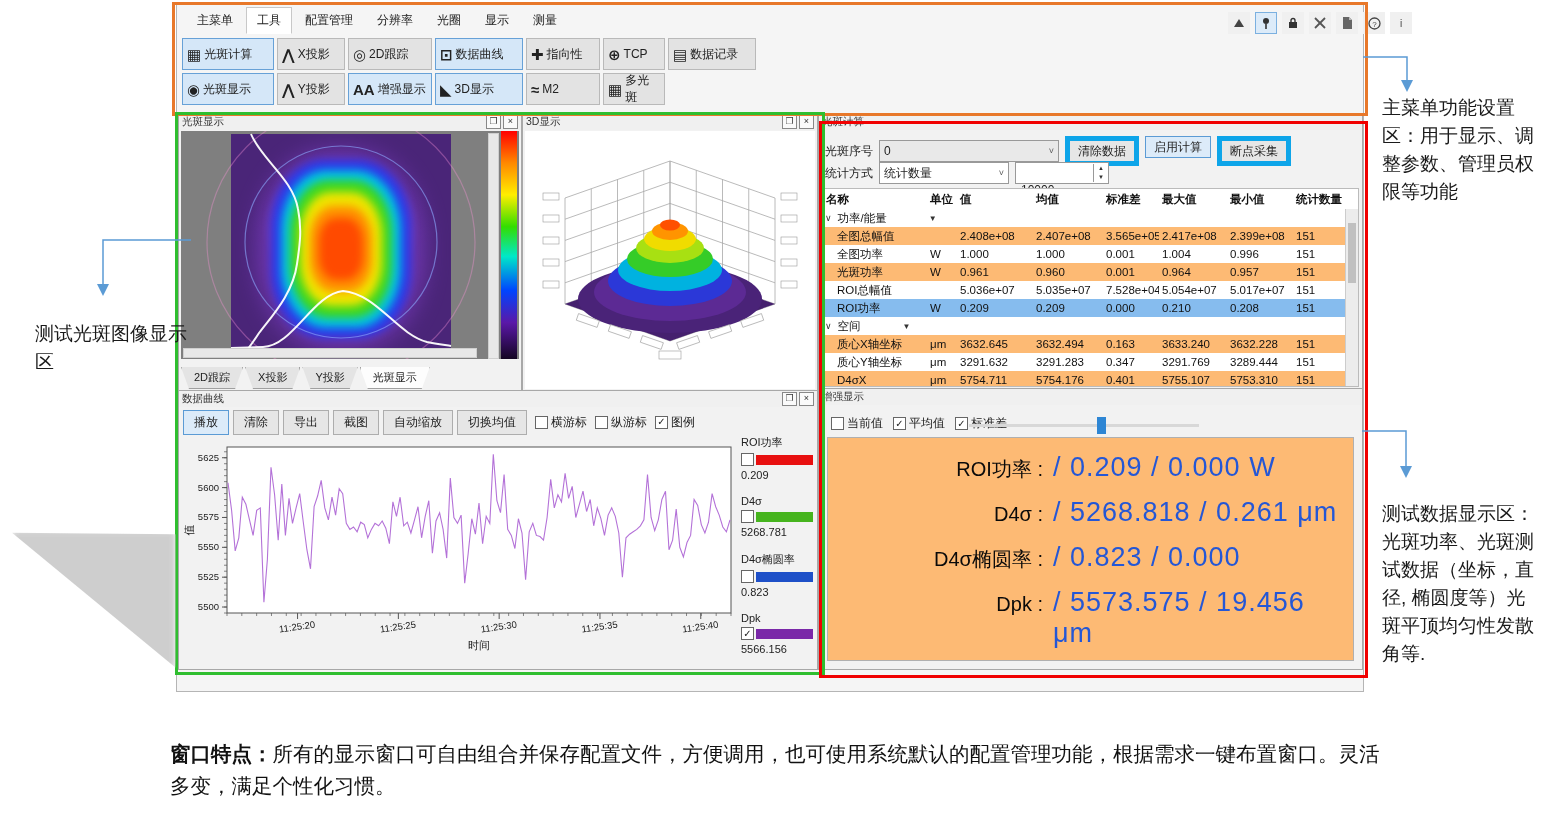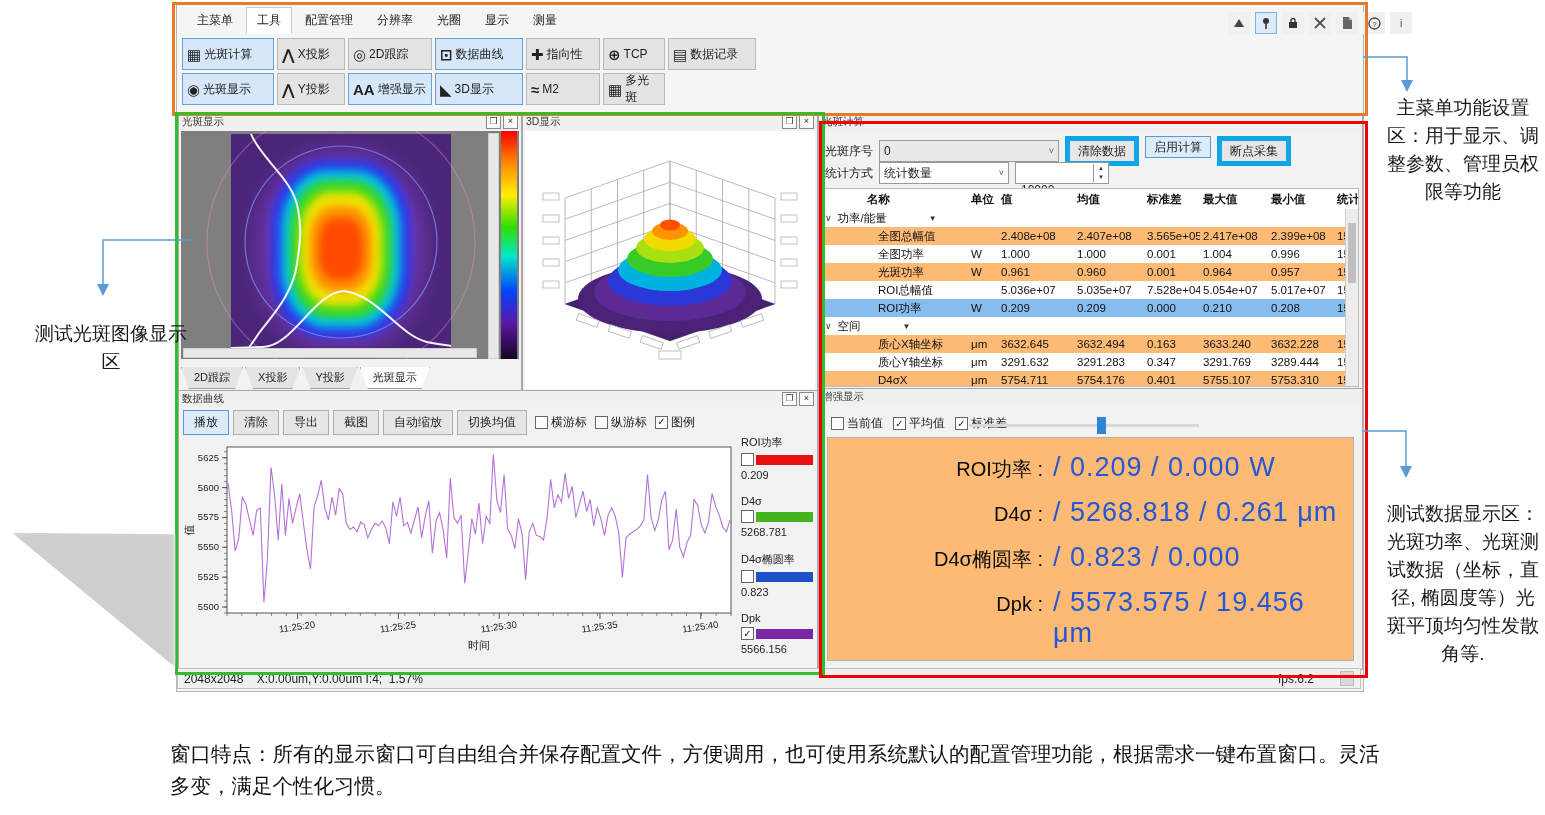--- a/index.html
+++ b/index.html
@@ -51,21 +51,21 @@
   
   .frow{position:absolute;display:flex;align-items:center;gap:6px;font-size:12px;color:#222;}
   .select{border:1px solid #999;background:#fff;height:20px;display:flex;align-items:center;justify-content:space-between;padding:0 4px;font-size:12px;}
   .select .car{color:#555;font-size:9px;margin-left:6px;}
   .spin{border:1px solid #999;background:#fff;height:20px;display:flex;align-items:center;font-size:12px;}
   .spin .num{flex:1;padding:0 5px;margin-top:33px;}
   .spin .arrows{width:14px;border-left:1px solid #999;display:flex;flex-direction:column;font-size:6px;line-height:9px;text-align:center;color:#333;}
   .pbtn{height:20px;padding:0 8px;background:#e6e6e6;border:5px solid #0ea5e9;font-size:12px;display:flex;align-items:center;}
   .pbtn.active{background:#dcebf9;border:1px solid #5b9bd5;}
   #calc-table{position:absolute;left:3px;top:74px;right:3px;bottom:2px;background:#fff;border:1px solid #bbb;overflow:hidden;font-size:11.5px;}
-  .trow{display:grid;grid-template-columns:104px 30px 76px 70px 56px 68px 66px auto;height:18px;align-items:center;color:#111;padding-left:41px;}
+  .trow{display:grid;grid-template-columns:104px 30px 76px 70px 56px 68px 66px auto;height:18px;align-items:center;color:#111;}
   .trow.head{font-weight:bold;height:20px;}
   .trow.shade{background:#fdba74;}
   .trow.selected{background:#86bcee;}
   .trow div{padding-left:3px;white-space:nowrap;overflow:hidden;}
   .grouprow{display:flex;align-items:center;height:18px;font-size:11.5px;color:#111;gap:6px;padding-left:2px;}
   .grouprow .gcar{font-size:9px;color:#333;}
   .grouprow .gfilter{font-size:8px;color:#333;margin-left:36px;}
   .indent{padding-left:14px !important;}
   #table-scroll{position:absolute;right:0;top:20px;bottom:0;width:12px;background:#ececec;border-left:1px solid #ccc;}
   #table-scroll .thumb{margin:14px 2px;height:60px;background:#c0c0c0;}
@@ -77,23 +77,23 @@
   .slider-track{position:absolute;height:3px;background:#d8d8d8;}
   .slider-handle{position:absolute;width:9px;height:17px;background:#2e86d4;top:-7px;}
   
   #statusbar{left:177px;top:668px;width:1184px;height:21px;background:#f0f0f0;border:1px solid #c0c0c0;display:flex;align-items:center;font-size:12px;color:#222;padding:0 6px;box-sizing:border-box;}
   #statusbar .sp{flex:1;}
   
   .obox{position:absolute;pointer-events:none;}
   #box-orange{left:172px;top:2px;width:1190px;height:108px;border:3px solid #e8782a;}
   #box-green{left:175px;top:112px;width:644px;height:557px;border:3px solid #2fbe2f;}
   #box-red{left:819px;top:121px;width:543px;height:551px;border:3px solid #f00000;}
-  .ann{position:absolute;font-size:19px;line-height:28px;color:#1a1a1a;text-align:center;}
+  .ann{position:absolute;font-size:19px;line-height:28px;color:#1a1a1a;}
   #footer{position:absolute;left:170px;top:738px;width:1215px;font-size:20.5px;line-height:32px;color:#111;}
-  #footer b{font-weight:normal;margin-top:48px;}
+  #footer b{font-weight:bold;margin-top:48px;}
   #shadow-tri{position:absolute;left:12px;top:530px;width:164px;height:138px;background:#c6c6c6;clip-path:polygon(0 2%,100% 3%,100% 100%);filter:blur(3px);opacity:.85;}
   svg{overflow:visible;}
 </style>
 </head>
 <body>
 
 <div id="stage">
 
   <div id="appwin" class="abs"></div>
 
@@ -621,26 +621,20 @@
           <div class="rlabel">D4σ椭圆率 :</div>
           <div class="rvalue">/ 0.823 / 0.000</div>
         </div>
         <div class="readout">
           <div class="rlabel">Dpk :</div>
           <div class="rvalue">/ 5573.575 / 19.456 μm</div>
         </div>
       </div>
   </div>
 
-  <div id="statusbar" class="abs">
-    <span style="white-space:pre;">2048x2048    X:0.00um,Y:0.00um I:4;  1.57%</span>
-    <span class="sp"></span>
-    <span style="margin-right:26px;">fps:6.2</span>
-    <span style="width:12px;height:13px;background:#d8d8d8;border:1px solid #bbb;"></span>
-  </div>
 
   <div class="obox" id="box-orange"></div>
   <div class="obox" id="box-green"></div>
   <div class="obox" id="box-red"></div>
 
   <div id="shadow-tri"></div>
 
   <svg class="abs" style="left:0;top:0;width:1545px;height:815px;pointer-events:none;">
     <g stroke="#5b9bd5" stroke-width="1.5" fill="none">
       <path d="M1363,57 H1407 V82"></path>

